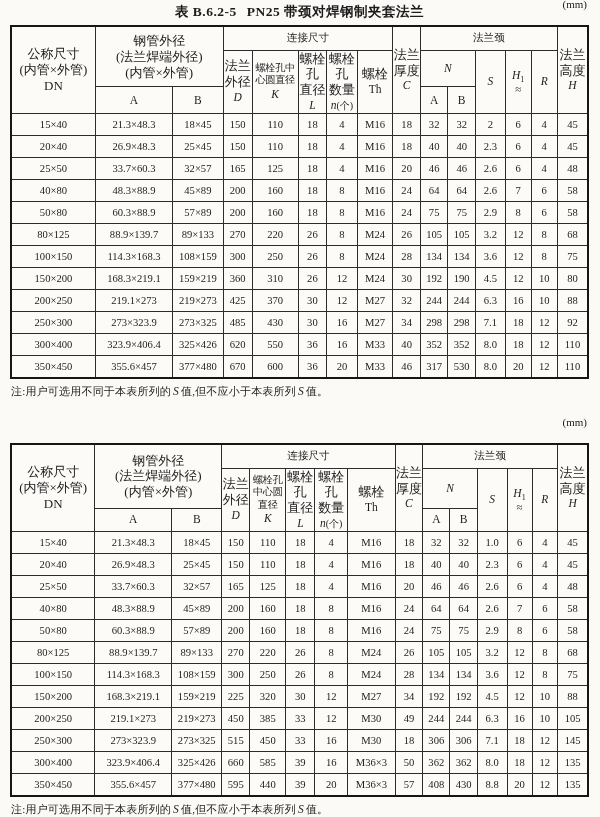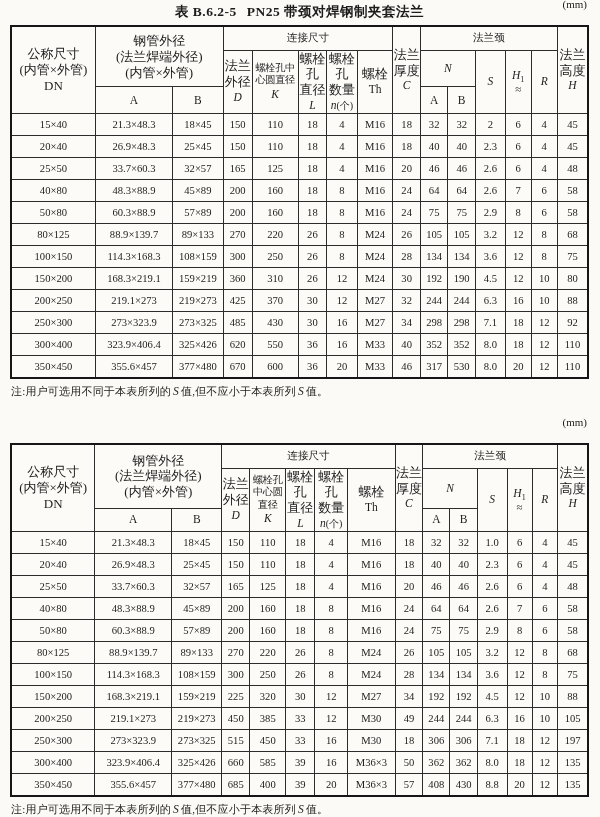--- a/index.html
+++ b/index.html
@@ -572,21 +572,21 @@
           <td>450</td>
           <td>33</td>
           <td>16</td>
           <td>M30</td>
           <td>18</td>
           <td>306</td>
           <td>306</td>
           <td>7.1</td>
           <td>18</td>
           <td>12</td>
-          <td>197</td>
+          <td>145</td>
         </tr>
         <tr>
           <td>300×400</td>
           <td>323.9×406.4</td>
           <td>325×426</td>
           <td>660</td>
           <td>585</td>
           <td>39</td>
           <td>16</td>
           <td>M36×3</td>
@@ -595,22 +595,22 @@
           <td>362</td>
           <td>8.0</td>
           <td>18</td>
           <td>12</td>
           <td>135</td>
         </tr>
         <tr>
           <td>350×450</td>
           <td>355.6×457</td>
           <td>377×480</td>
-          <td>685</td>
-          <td>400</td>
+          <td>595</td>
+          <td>440</td>
           <td>39</td>
           <td>20</td>
           <td>M36×3</td>
           <td>57</td>
           <td>408</td>
           <td>430</td>
           <td>8.8</td>
           <td>20</td>
           <td>12</td>
           <td>135</td>

